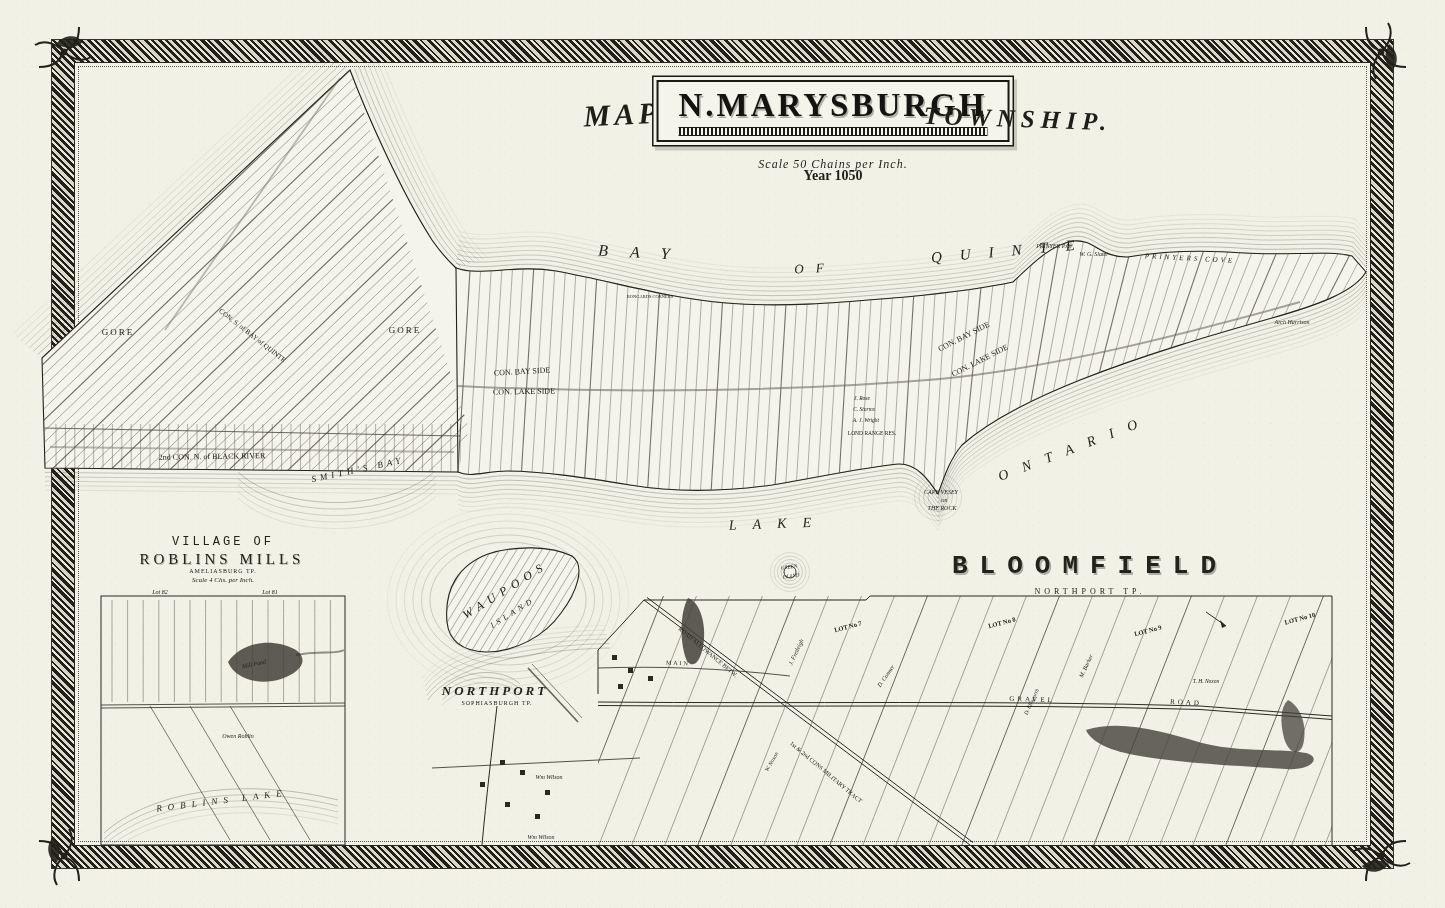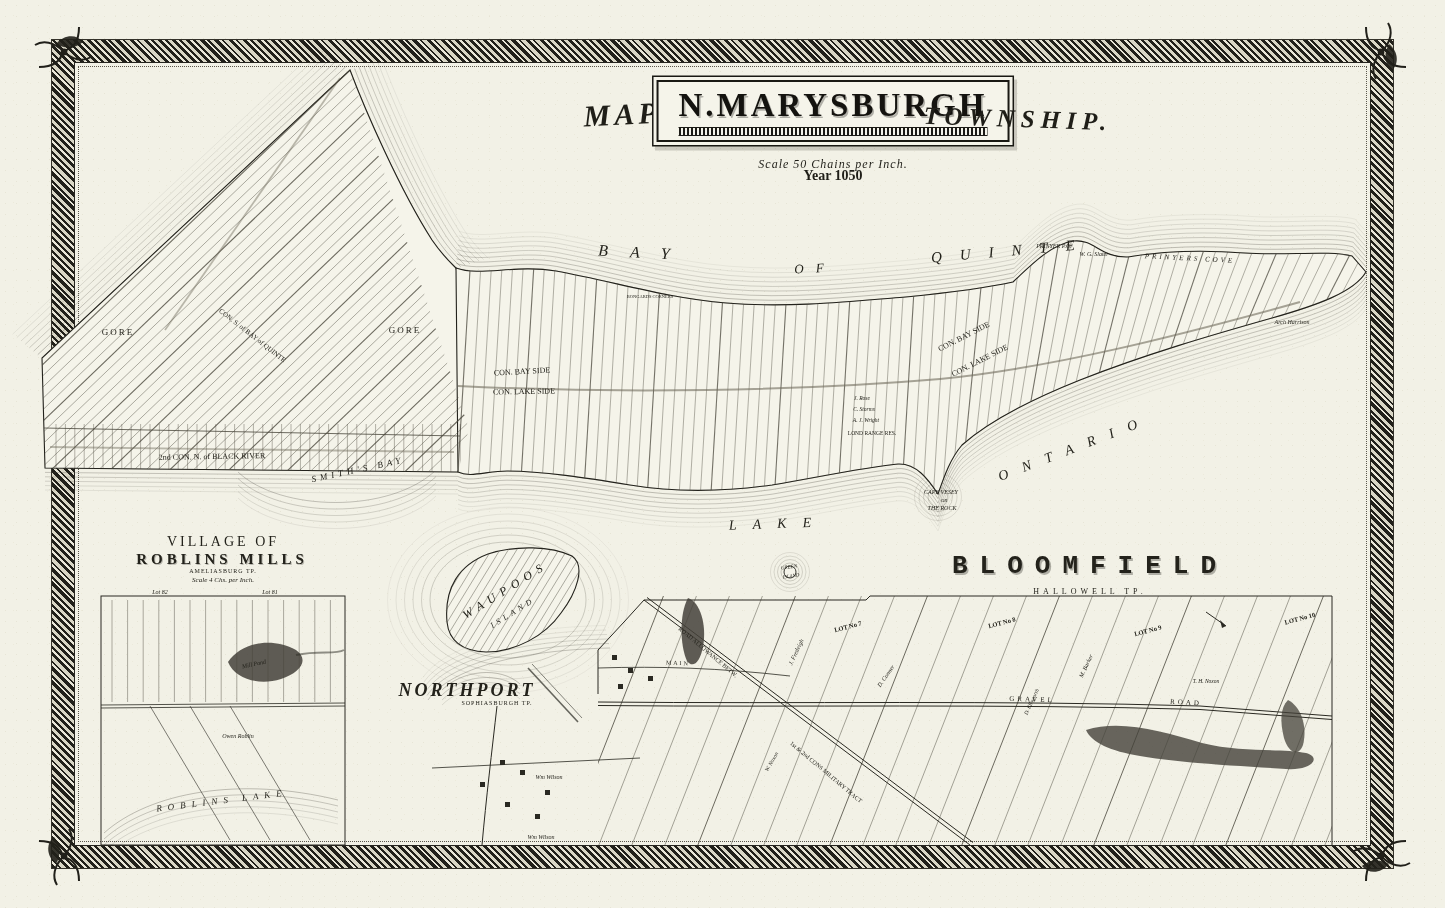--- a/index.html
+++ b/index.html
@@ -521,42 +521,42 @@
     <span class="lbl" style="left: 118px; top: 332px; font-size: 9px; letter-spacing: 2px; transform: translate(-50%, -50%) rotate(0deg);">GORE</span>
     <span class="lbl" style="left: 405px; top: 330px; font-size: 9px; letter-spacing: 2px; transform: translate(-50%, -50%) rotate(0deg);">GORE</span>
     <span class="lbl" style="left: 252px; top: 336px; font-size: 7px; transform: translate(-50%, -50%) rotate(38deg);">CON. S. of BAY of QUINTE</span>
     <span class="lbl" style="left: 650px; top: 297px; font-size: 4.5px; transform: translate(-50%, -50%) rotate(0deg);">BONGARDS CORNERS</span>
     <span class="lbl" style="left: 1292px; top: 322px; font-size: 6px; font-style: italic; transform: translate(-50%, -50%) rotate(0deg);">Arch Harrison</span>
     <span class="lbl" style="left: 862px; top: 399px; font-size: 5.5px; font-style: italic; transform: translate(-50%, -50%) rotate(0deg);">J. Rose</span>
     <span class="lbl" style="left: 864px; top: 410px; font-size: 5.5px; font-style: italic; transform: translate(-50%, -50%) rotate(0deg);">C. Storms</span>
     <span class="lbl" style="left: 866px; top: 421px; font-size: 5.5px; font-style: italic; transform: translate(-50%, -50%) rotate(0deg);">A. J. Wright</span>
     <span class="lbl" style="left: 872px; top: 434px; font-size: 5.5px; transform: translate(-50%, -50%) rotate(0deg);">LOND RANGE RES.</span>
     <span class="lbl engrave" style="left: 1090px; top: 566px; font-size: 26px; letter-spacing: 12px; font-weight: 700; transform: translate(-50%, -50%) rotate(0deg);">BLOOMFIELD</span>
-    <span class="lbl" style="left: 1090px; top: 592px; font-size: 8px; letter-spacing: 4px; transform: translate(-50%, -50%) rotate(0deg);">HALLOWELL TP.</span>
+    <span class="lbl" style="left: 1090px; top: 592px; font-size: 8px; letter-spacing: 4px; transform: translate(-50%, -50%) rotate(0deg);">NORTHPORT TP.</span>
     <span class="lbl" style="left: 1032px; top: 700px; font-size: 7px; letter-spacing: 3px; transform: translate(-50%, -50%) rotate(2deg);">GRAVEL</span>
     <span class="lbl" style="left: 1186px; top: 703px; font-size: 7px; letter-spacing: 3px; transform: translate(-50%, -50%) rotate(3deg);">ROAD</span>
     <span class="lbl" style="left: 678px; top: 663px; font-size: 6px; letter-spacing: 2px; transform: translate(-50%, -50%) rotate(2deg);">MAIN</span>
     <span class="lbl" style="left: 708px; top: 652px; font-size: 6px; transform: translate(-50%, -50%) rotate(40deg);">ROAD ALLOWANCE BETW.</span>
     <span class="lbl" style="left: 826px; top: 772px; font-size: 6px; transform: translate(-50%, -50%) rotate(40deg);">1st &amp; 2nd CONS MILITARY TRACT</span>
     <span class="lbl" style="left: 848px; top: 627px; font-size: 6.5px; font-weight: 700; transform: translate(-50%, -50%) rotate(-15deg);">LOT No 7</span>
     <span class="lbl" style="left: 1002px; top: 623px; font-size: 6.5px; font-weight: 700; transform: translate(-50%, -50%) rotate(-15deg);">LOT No 8</span>
     <span class="lbl" style="left: 1148px; top: 631px; font-size: 6.5px; font-weight: 700; transform: translate(-50%, -50%) rotate(-15deg);">LOT No 9</span>
     <span class="lbl" style="left: 1300px; top: 619px; font-size: 6.5px; font-weight: 700; transform: translate(-50%, -50%) rotate(-15deg);">LOT No 10</span>
     <span class="lbl" style="left: 796px; top: 652px; font-size: 6px; font-style: italic; transform: translate(-50%, -50%) rotate(-65deg);">J. Fretleigh</span>
     <span class="lbl" style="left: 886px; top: 676px; font-size: 6px; font-style: italic; transform: translate(-50%, -50%) rotate(-55deg);">D. Conner</span>
     <span class="lbl" style="left: 1086px; top: 666px; font-size: 6px; font-style: italic; transform: translate(-50%, -50%) rotate(-65deg);">M. Barker</span>
     <span class="lbl" style="left: 1032px; top: 702px; font-size: 5.5px; font-style: italic; transform: translate(-50%, -50%) rotate(-65deg);">D. Ellsworth</span>
     <span class="lbl" style="left: 772px; top: 762px; font-size: 5.5px; font-style: italic; transform: translate(-50%, -50%) rotate(-60deg);">W. Noxon</span>
     <span class="lbl" style="left: 1206px; top: 682px; font-size: 5.5px; font-style: italic; transform: translate(-50%, -50%) rotate(0deg);">T. H. Noxon</span>
-    <span class="lbl" style="left: 223px; top: 542px; font-size: 14px; letter-spacing: 3px; transform: translate(-50%, -50%) rotate(0deg);">VILLAGE OF</span>
-    <span class="lbl engrave2" style="left: 222px; top: 559px; font-size: 15px; letter-spacing: 4px; font-weight: 700; transform: translate(-50%, -50%) rotate(0deg);">ROBLINS MILLS</span>
+    <span class="lbl" style="left: 223px; top: 542px; font-size: 12px; letter-spacing: 3px; transform: translate(-50%, -50%) rotate(0deg); font-family: Liberation Mono, monospace;">VILLAGE OF</span>
+    <span class="lbl engrave2" style="left: 222px; top: 559px; font-size: 15px; letter-spacing: 4px; font-weight: 400; transform: translate(-50%, -50%) rotate(0deg);">ROBLINS MILLS</span>
     <span class="lbl" style="left: 223px; top: 571px; font-size: 6px; letter-spacing: 1px; transform: translate(-50%, -50%) rotate(0deg);">AMELIASBURG TP.</span>
     <span class="lbl" style="left: 223px; top: 580px; font-size: 7px; font-style: italic; transform: translate(-50%, -50%) rotate(0deg);">Scale 4 Chs. per Inch.</span>
     <span class="lbl" style="left: 160px; top: 592px; font-size: 6px; font-style: italic; transform: translate(-50%, -50%) rotate(0deg);">Lot 82</span>
     <span class="lbl" style="left: 270px; top: 592px; font-size: 6px; font-style: italic; transform: translate(-50%, -50%) rotate(0deg);">Lot 81</span>
     <span class="lbl" style="left: 254px; top: 664px; font-size: 6px; font-style: italic; transform: translate(-50%, -50%) rotate(-12deg);">Mill Pond</span>
     <span class="lbl" style="left: 238px; top: 736px; font-size: 6px; font-style: italic; transform: translate(-50%, -50%) rotate(0deg);">Owen Roblin</span>
     <span class="lbl" style="left: 222px; top: 801px; font-size: 9px; letter-spacing: 6px; font-style: italic; transform: translate(-50%, -50%) rotate(-7deg);">ROBLINS LAKE</span>
-    <span class="lbl" style="left: 467px; top: 690px; font-size: 18px; letter-spacing: 3px; font-style: italic; font-weight: 600; transform: translate(-50%, -50%) rotate(0deg);">NORTHPORT</span>
+    <span class="lbl" style="left: 495px; top: 690px; font-size: 13px; letter-spacing: 3px; font-style: italic; font-weight: 600; transform: translate(-50%, -50%) rotate(0deg);">NORTHPORT</span>
     <span class="lbl" style="left: 497px; top: 703px; font-size: 6px; letter-spacing: 1px; transform: translate(-50%, -50%) rotate(0deg);">SOPHIASBURGH TP.</span>
     <span class="lbl" style="left: 549px; top: 777px; font-size: 6px; font-style: italic; transform: translate(-50%, -50%) rotate(0deg);">Wm Wilson</span>
     <span class="lbl" style="left: 541px; top: 837px; font-size: 6px; font-style: italic; transform: translate(-50%, -50%) rotate(0deg);">Wm Wilson</span>
   </div>
 
 </body></html>

